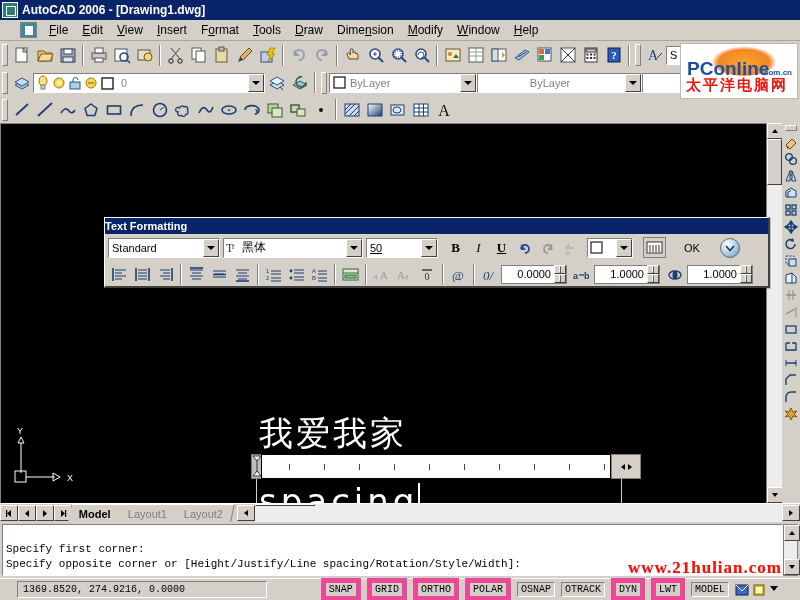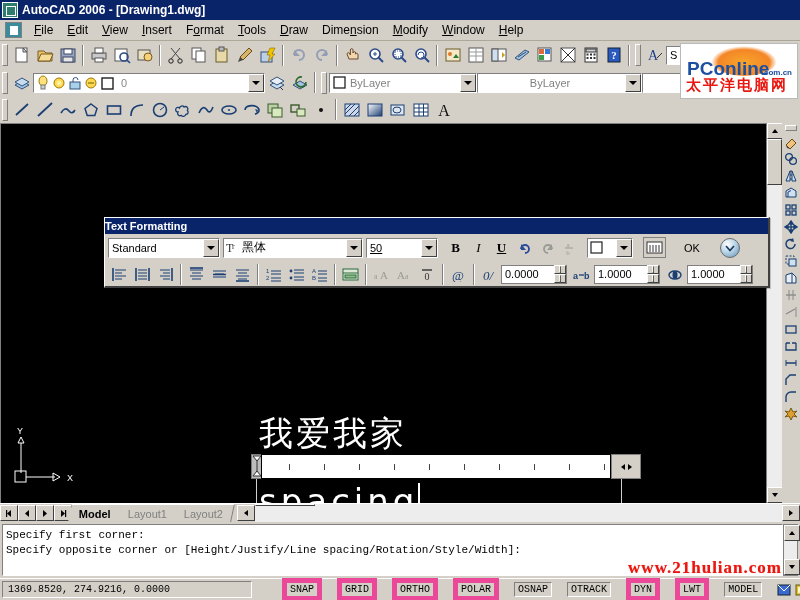--- a/index.html
+++ b/index.html
@@ -49,21 +49,21 @@
 
   
   .menubar {
     height: 21px;
     background: #d4d0c8;
     display: flex;
     align-items: center;
     border-bottom: 1px solid #aca899;
     font-size: 12px;
     flex: 0 0 21px;
-    padding-left: 2px;
+    padding-left: 17px;
   }
   .menu-sysicon {
     width: 17px; height: 16px;
     margin: 0 5px 0 3px;
     background: #3a8c9c;
     border: 1px solid #808080;
     position: relative;
     flex: 0 0 17px;
   }
   .menu-sysicon:after{
@@ -247,20 +247,21 @@
     font-size:13px; color:#000;
     flex:0 0 23px;
   }
   .fmt-btn.dis { color:#9a9a94; }
   .spin-field {
     display:flex; align-items:center;
     height: 19px;
     border:1px solid #808080;
     background:#ffffff;
     font-size:11px;
+    text-align:right;
   }
   .spin-field .sv { padding:0 3px; width:52px; color:#000; }
   .spin-btns { display:flex;flex-direction:column; width:12px; flex:0 0 12px; }
   .spin-btns div {
     height:9px; background:#d4d0c8;
     border:1px solid #ffffff;
     border-right-color:#404040;border-bottom-color:#404040;
     display:flex;align-items:center;justify-content:center;
   }
   .ok-btn {
@@ -389,41 +390,41 @@
     padding: 2px 2px;
   }
   .cmd-text-area {
     flex:1 1 auto;
     background:#ffffff;
     border:1px solid #808080;
     border-right-color:#fff;border-bottom-color:#fff;
     font-family:"Liberation Mono", monospace;
     font-size: 11px;
     color:#000;
-    padding: 3px 3px;
+    padding: 17px 3px;
     line-height: 15px;
     overflow:hidden;
   }
   .cmd-scroll {
     width:15px; flex:0 0 15px;
     display:flex;flex-direction:column;
     background:#ededed;
     border:1px solid #808080;
   }
   .cmd-scroll .sb-track{background:#ededed;}
 
   .statusbar {
     height: 22px;
     background:#d4d0c8;
     display:flex; align-items:center;
     font-size:10px;
     font-family:"Liberation Mono", monospace;
     flex: 0 0 22px;
-    padding: 0 2px;
-    gap: 15px;
+    padding: 0 17px;
+    gap: 6px;
     border-top:1px solid #ffffff;
   }
   .coords {
     width: 250px;
     height:17px;
     border:1px solid #808080;
     border-right-color:#fff;border-bottom-color:#fff;
     display:flex;align-items:center;
     padding-left:5px;
     background:#d4d0c8;

